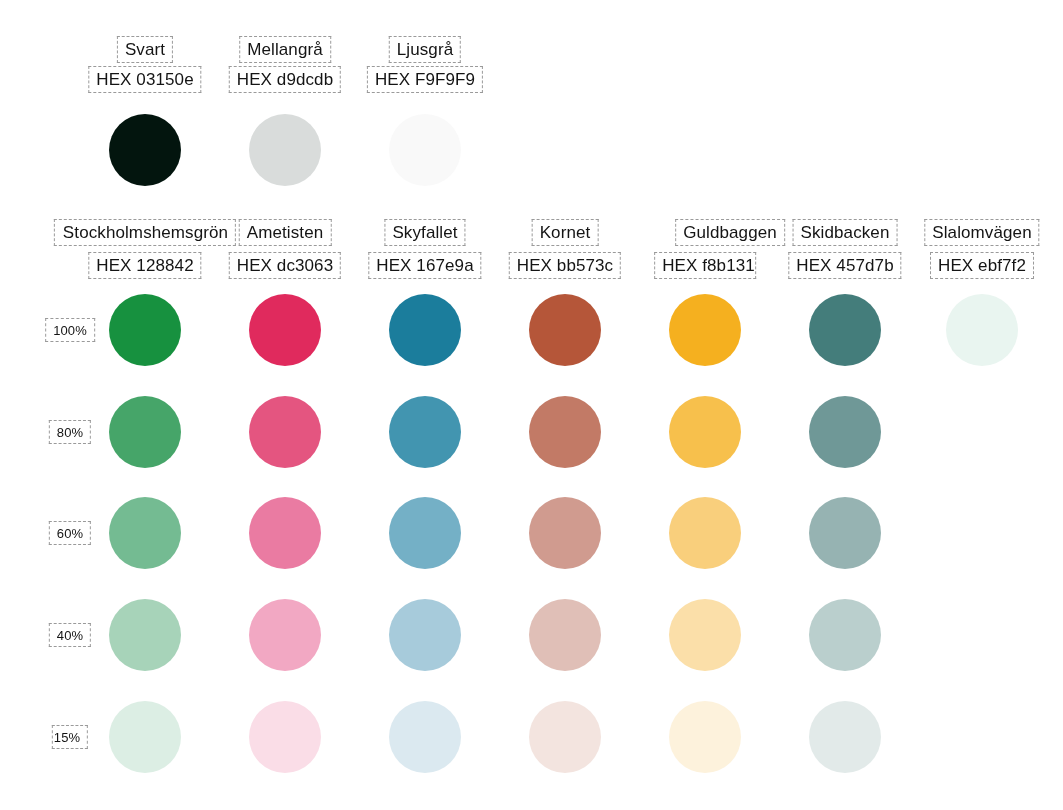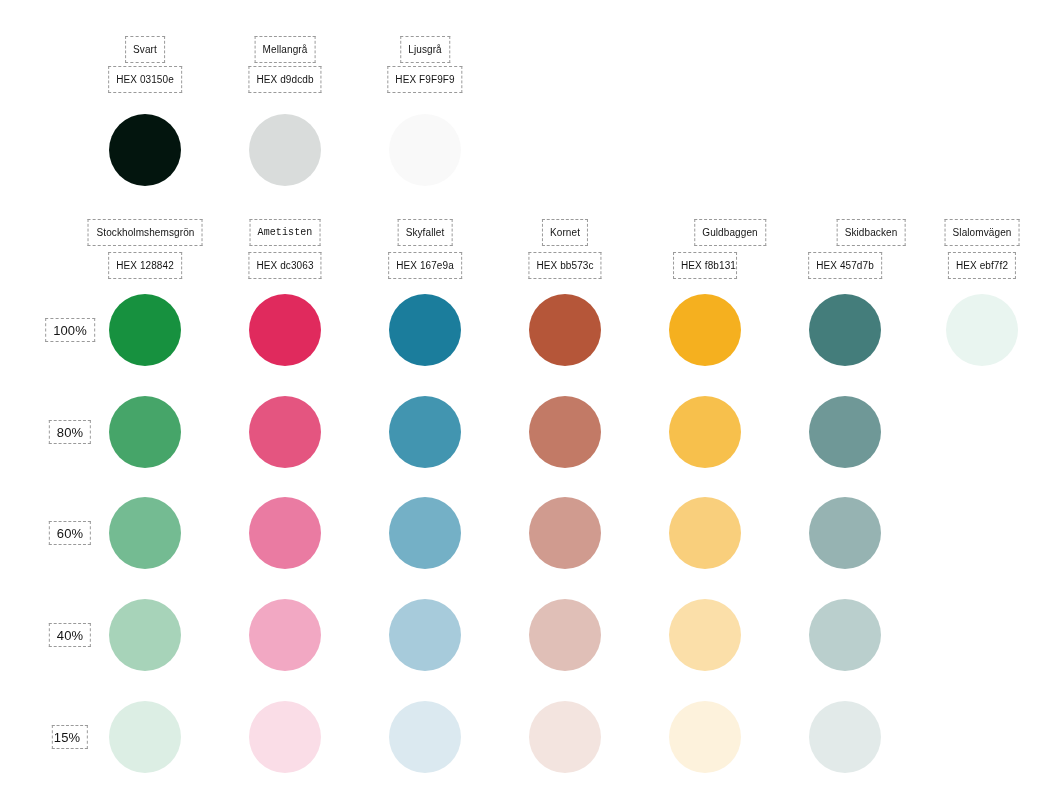--- a/index.html
+++ b/index.html
@@ -24,21 +24,21 @@
   }
 
   
   .label-box {
     position: absolute;
     border: 1px dashed #9a9a9a;
     box-sizing: border-box;
     display: flex;
     align-items: center;
     justify-content: center;
-    font-size: 10px;
+    font-size: 17px;
     line-height: 1;
     white-space: nowrap;
     letter-spacing: 0.1px;
     color: #141414;
     background: transparent;
   }
   .name-box { height: 27px; }
   .hex-box  { height: 27px; }
   .pct-box  {
     height: 24px;
@@ -97,21 +97,21 @@
       <span>Stockholmshemsgrön</span>
     </div>
     <div class="label-box hex-box" style="top: 252px; left: 145px; transform: translateX(-50%); padding-left: 7px; padding-right: 7px;">
       <span>HEX 128842</span>
     </div>
     <div class="swatch" style="left: 109px; top: 294px; background: rgb(23, 145, 63);"></div>
     <div class="swatch" style="left: 109px; top: 396px; background: rgb(70, 165, 105);"></div>
     <div class="swatch" style="left: 109px; top: 497px; background: rgb(116, 187, 146);"></div>
     <div class="swatch" style="left: 109px; top: 599px; background: rgb(167, 211, 185);"></div>
     <div class="swatch" style="left: 109px; top: 701px; background: rgb(220, 238, 228);"></div>
-    <div class="label-box name-box" style="top: 219px; left: 285px; transform: translateX(-50%); padding-left: 7px; padding-right: 7px; font-family: Liberation Mono, monospace;">
+    <div class="label-box name-box" style="top: 219px; left: 285px; transform: translateX(-50%); padding-left: 7px; padding-right: 7px;">
       <span>Ametisten</span>
     </div>
     <div class="label-box hex-box" style="top: 252px; left: 285px; transform: translateX(-50%); padding-left: 7px; padding-right: 7px;">
       <span>HEX dc3063</span>
     </div>
     <div class="swatch" style="left: 249px; top: 294px; background: rgb(224, 42, 93);"></div>
     <div class="swatch" style="left: 249px; top: 396px; background: rgb(228, 85, 128);"></div>
     <div class="swatch" style="left: 249px; top: 497px; background: rgb(234, 123, 162);"></div>
     <div class="swatch" style="left: 249px; top: 599px; background: rgb(242, 168, 195);"></div>
     <div class="swatch" style="left: 249px; top: 701px; background: rgb(250, 221, 231);"></div>
@@ -141,21 +141,21 @@
       <span>Guldbaggen</span>
     </div>
     <div class="label-box hex-box" style="top: 252px; left: 705px; transform: translateX(-50%); padding-left: 7px; ">
       <span>HEX f8b131</span>
     </div>
     <div class="swatch" style="left: 669px; top: 294px; background: rgb(245, 176, 31);"></div>
     <div class="swatch" style="left: 669px; top: 396px; background: rgb(247, 192, 76);"></div>
     <div class="swatch" style="left: 669px; top: 497px; background: rgb(249, 207, 124);"></div>
     <div class="swatch" style="left: 669px; top: 599px; background: rgb(251, 223, 169);"></div>
     <div class="swatch" style="left: 669px; top: 701px; background: rgb(253, 242, 220);"></div>
-    <div class="label-box name-box" style="top: 219px; left: 871px; transform: translateX(-50%); padding-left: 7px; padding-right: 7px;">
+    <div class="label-box name-box" style="top: 219px; left: 845px; transform: translateX(-50%); padding-left: 7px; padding-right: 7px;">
       <span>Skidbacken</span>
     </div>
     <div class="label-box hex-box" style="top: 252px; left: 845px; transform: translateX(-50%); padding-left: 7px; padding-right: 7px;">
       <span>HEX 457d7b</span>
     </div>
     <div class="swatch" style="left: 809px; top: 294px; background: rgb(68, 125, 123);"></div>
     <div class="swatch" style="left: 809px; top: 396px; background: rgb(111, 152, 151);"></div>
     <div class="swatch" style="left: 809px; top: 497px; background: rgb(150, 179, 178);"></div>
     <div class="swatch" style="left: 809px; top: 599px; background: rgb(186, 207, 205);"></div>
     <div class="swatch" style="left: 809px; top: 701px; background: rgb(226, 234, 233);"></div>

